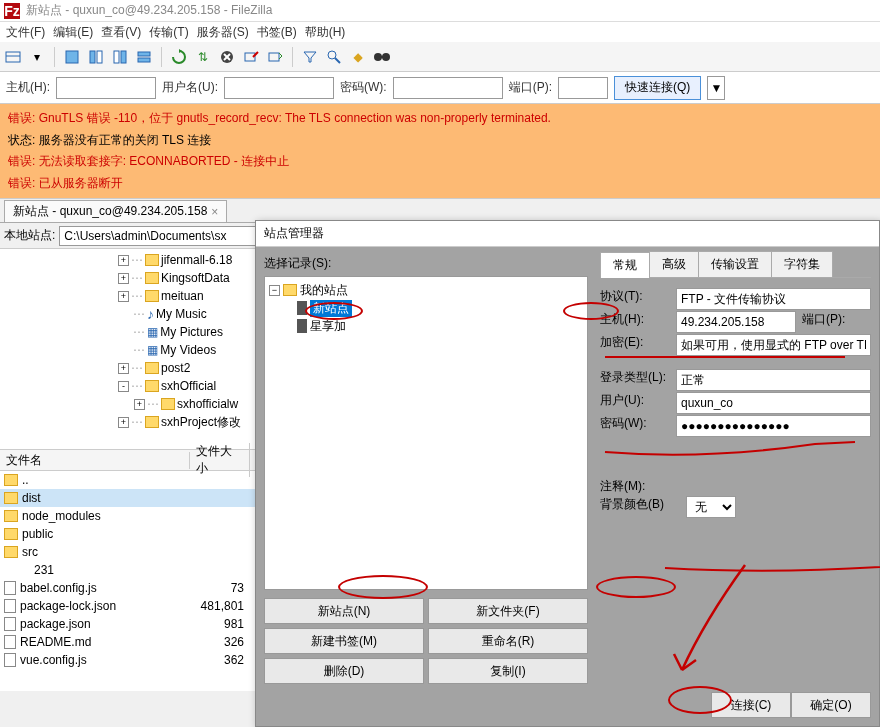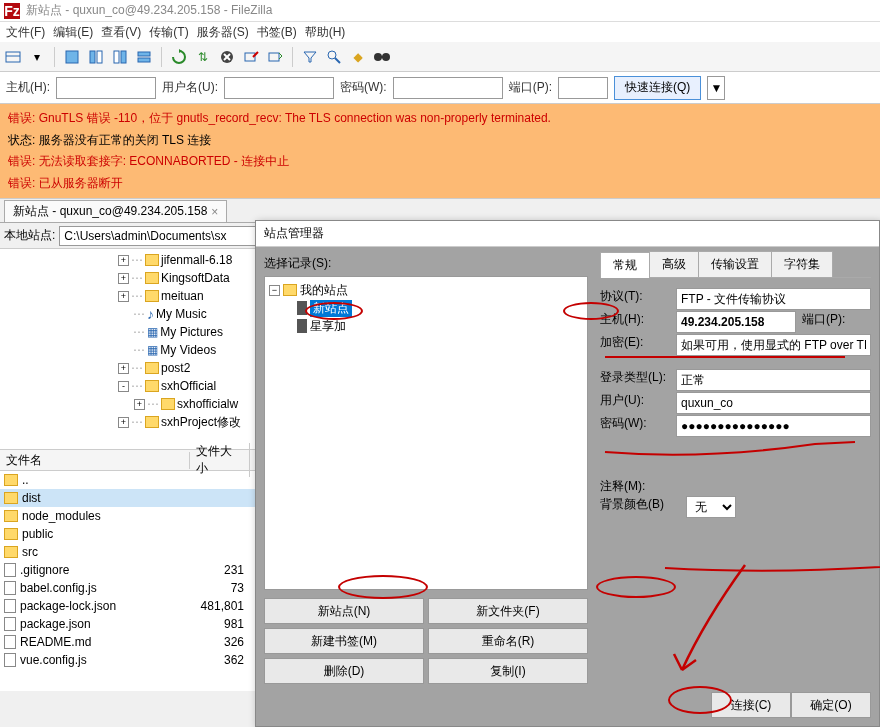--- a/index.html
+++ b/index.html
@@ -315,24 +315,20 @@
       <div class="fl-size"></div>
     </div>
     <div class="fl-row">
       <div class="fl-name">
         <span class="folder-icon"></span>
         <span>src</span>
       </div>
       <div class="fl-size"></div>
     </div>
     <div class="fl-row">
-      <div class="fl-name">
-        <span class="file-icon-generic"></span>
-        <span>.gitignore</span>
-      </div>
       <div class="fl-size">231</div>
     </div>
     <div class="fl-row">
       <div class="fl-name">
         <span class="file-icon-generic"></span>
         <span>babel.config.js</span>
       </div>
       <div class="fl-size">73</div>
     </div>
     <div class="fl-row">
@@ -403,21 +399,21 @@
         <div class="dlg-tab">传输设置</div>
         <div class="dlg-tab">字符集</div>
       </div>
       <div class="dlg-form">
         <div class="form-row">
           <label>协议(T):</label>
           <input class="wide" value="FTP - 文件传输协议" style="">
         </div>
         <div class="form-row">
           <label>主机(H):</label>
-          <input style="width: 120px; font-weight: bold;" value="49.234.205.158">
+          <input style="width: 120px;" value="49.234.205.158">
           <label style="width:auto">端口(P):</label>
         </div>
         <div class="form-row">
           <label>加密(E):</label>
           <input class="wide" value="如果可用，使用显式的 FTP over TL" style="">
         </div>
         <div style="height:12px"></div>
         <div class="form-row">
           <label>登录类型(L):</label>
           <input class="wide" value="正常" style="">

